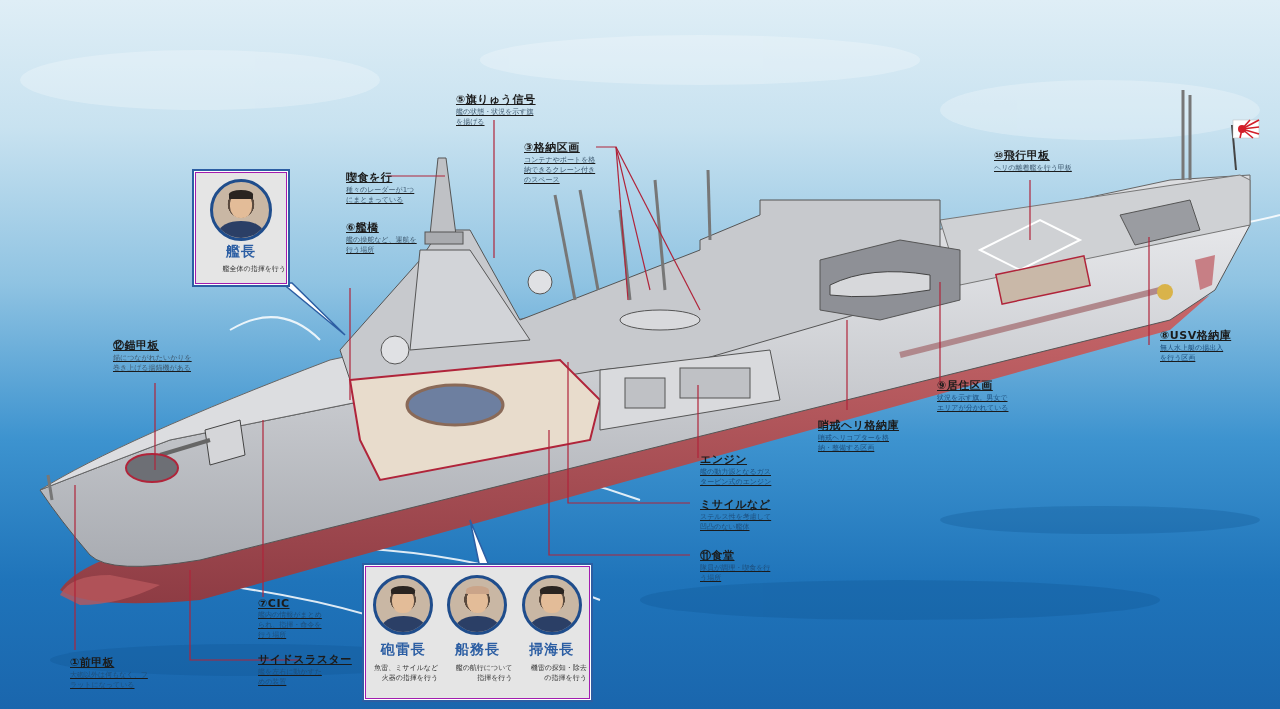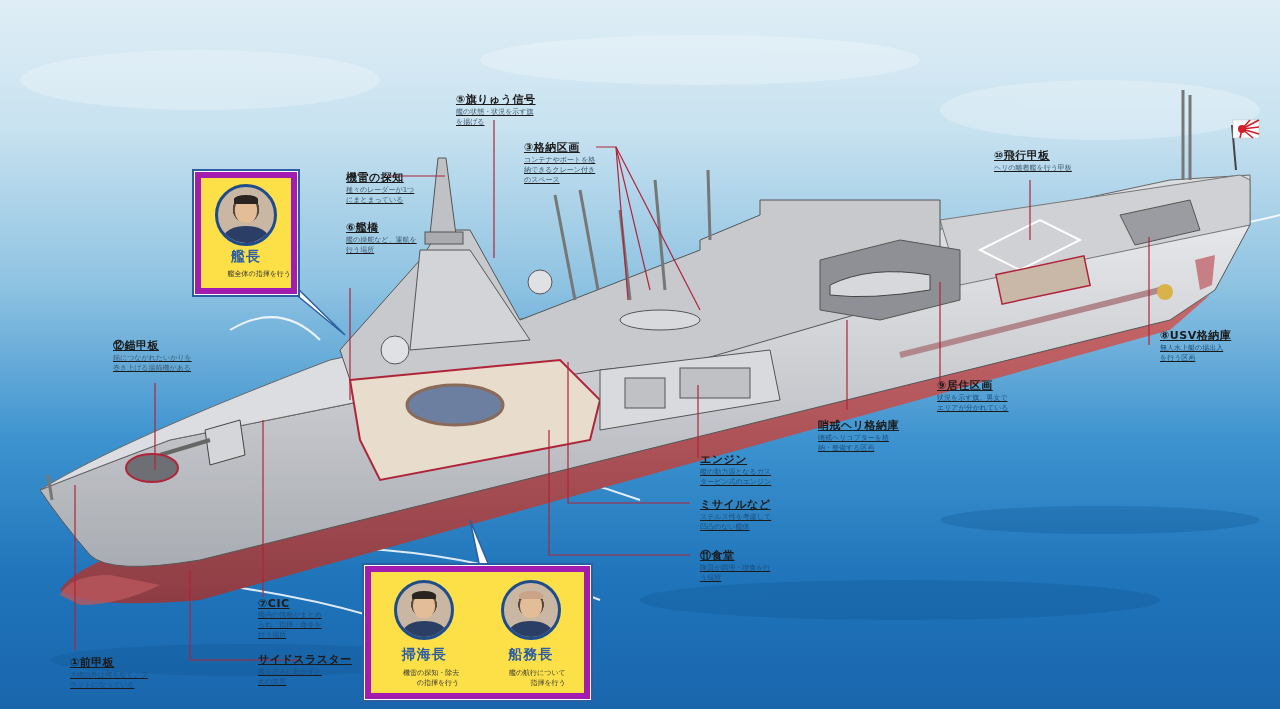--- a/index.html
+++ b/index.html
@@ -5,21 +5,21 @@
   html,body{margin:0;padding:0;}
   body{width:1280px;height:709px;overflow:hidden;position:relative;
     font-family:"DejaVu Sans","Liberation Sans",sans-serif;
     background:linear-gradient(180deg,#dfeef6 0%,#c8e2f0 18%,#8fc3e2 40%,#3d93cf 62%,#1f74ba 82%,#1a66ad 100%);}
   .sea{position:absolute;inset:0;}
   .ship{position:absolute;inset:0;}
   .lbl{position:absolute;color:#1b1b1b;text-decoration:underline;}
   .lbl .t{font-weight:bold;font-size:11px;white-space:nowrap;display:block;letter-spacing:0.5px;}
   .lbl .d{font-size:7px;line-height:10px;color:#3f5a70;display:block;white-space:pre-line;}
   .lbl.dark .d{color:#1d4f7d;}
-  .box{position:absolute;background:#fde047;border:6px solid #a21caf;box-shadow:0 0 0 1px #fff,0 0 0 3px #2c5ea3;}
+  .box{position:absolute;background:#e5e5e5;border:1px solid #a21caf;box-shadow:0 0 0 1px #fff,0 0 0 3px #2c5ea3;}
   .photo{border-radius:50%;border:3px solid #1f4d8c;background:radial-gradient(circle at 50% 40%,#e8c6a8 0 24%,#5a4a3e 25% 30%,#c9b7a4 31% 100%);overflow:hidden;position:relative;}
   .photo .body{position:absolute;left:10%;right:10%;bottom:-10%;height:40%;border-radius:50% 50% 0 0;background:#2b3f66;}
   .photo .face{position:absolute;left:30%;right:30%;top:20%;height:45%;border-radius:45%;background:#e3bc98;}
   .photo .hair{position:absolute;left:28%;right:28%;top:14%;height:16%;border-radius:50% 50% 10% 10%;background:#2a2420;}
   .role{font-weight:bold;color:#2c5ea3;font-size:14px;text-align:center;display:block;letter-spacing:1px;}
   .rdesc{font-size:7px;color:#333;text-align:right;display:block;line-height:10px;white-space:pre-line;}
   svg{position:absolute;left:0;top:0;}
 </style>
 </head>
 <body>
@@ -166,49 +166,59 @@
   <span class="rdesc" style="margin-top:3px;">艦全体の指揮を行う</span>
 </div>
 
 <div class="box" style="left:365px;top:566px;width:225px;height:133px;display:flex;justify-content:space-around;padding-top:8px;box-sizing:border-box;">
   <div style="width:70px;">
     <div class="photo" style="width:54px;height:54px;margin:0 auto 6px;">
         <div class="body"></div>
         <div class="face"></div>
         <div class="hair"></div>
       </div>
-    <span class="role">掃海長</span>
-    <span class="rdesc" style="margin-top:4px;">機雷の探知・除去
-の指揮を行う</span>
+    <span class="role">砲雷長</span>
+    <span class="rdesc" style="margin-top:4px;">魚雷、ミサイルなど
+火器の指揮を行う</span>
   </div>
   <div style="width:70px;">
     <div class="photo" style="width:54px;height:54px;margin:0 auto 6px;">
         <div class="body"></div>
         <div class="face"></div>
         <div class="hair" style="background:#caa489"></div>
       </div>
     <span class="role">船務長</span>
     <span class="rdesc" style="margin-top:4px;">艦の航行について
 指揮を行う</span>
   </div>
+  <div style="width:70px;">
+    <div class="photo" style="width:54px;height:54px;margin:0 auto 6px;">
+        <div class="body"></div>
+        <div class="face"></div>
+        <div class="hair"></div>
+      </div>
+    <span class="role">掃海長</span>
+    <span class="rdesc" style="margin-top:4px;">機雷の探知・除去
+の指揮を行う</span>
+  </div>
 </div>
 
 <div class="lbl" style="left:456px;top:92px;">
   <span class="t">⑤旗りゅう信号</span>
   <span class="d">艦の状態・状況を示す旗
 を揚げる</span>
 </div>
 <div class="lbl" style="left:524px;top:140px;">
   <span class="t">③格納区画</span>
   <span class="d">コンテナやボートを格
 納できるクレーン付き
 のスペース</span>
 </div>
 <div class="lbl" style="left:346px;top:170px;">
-  <span class="t">機雷の探知</span>
+  <span class="t">喫食を行</span>
   <span class="d">種々のレーダーが1つ
 にまとまっている</span>
 </div>
 <div class="lbl" style="left:346px;top:220px;">
   <span class="t">⑥艦橋</span>
   <span class="d">艦の操舵など、運航を
 行う場所</span>
 </div>
 <div class="lbl" style="left:113px;top:338px;">
   <span class="t">⑫錨甲板</span>

